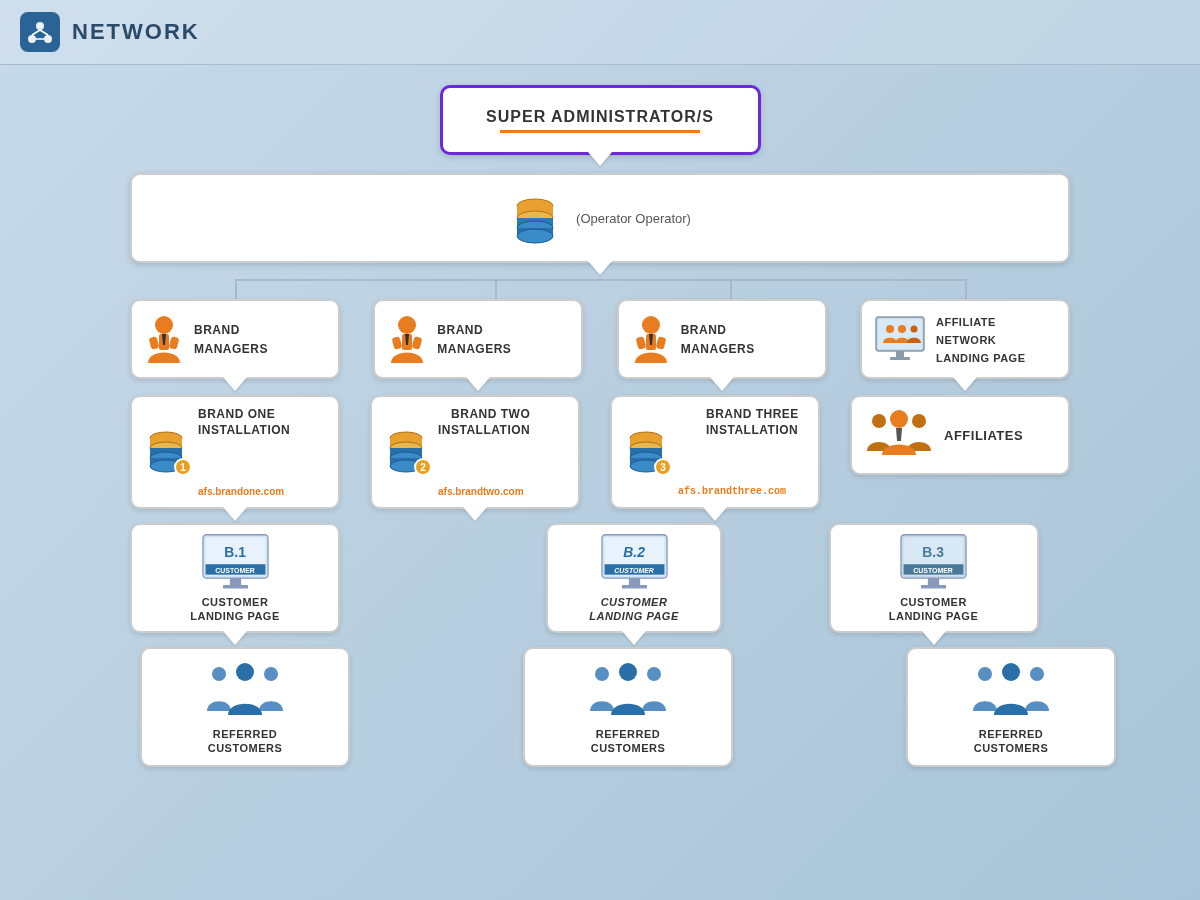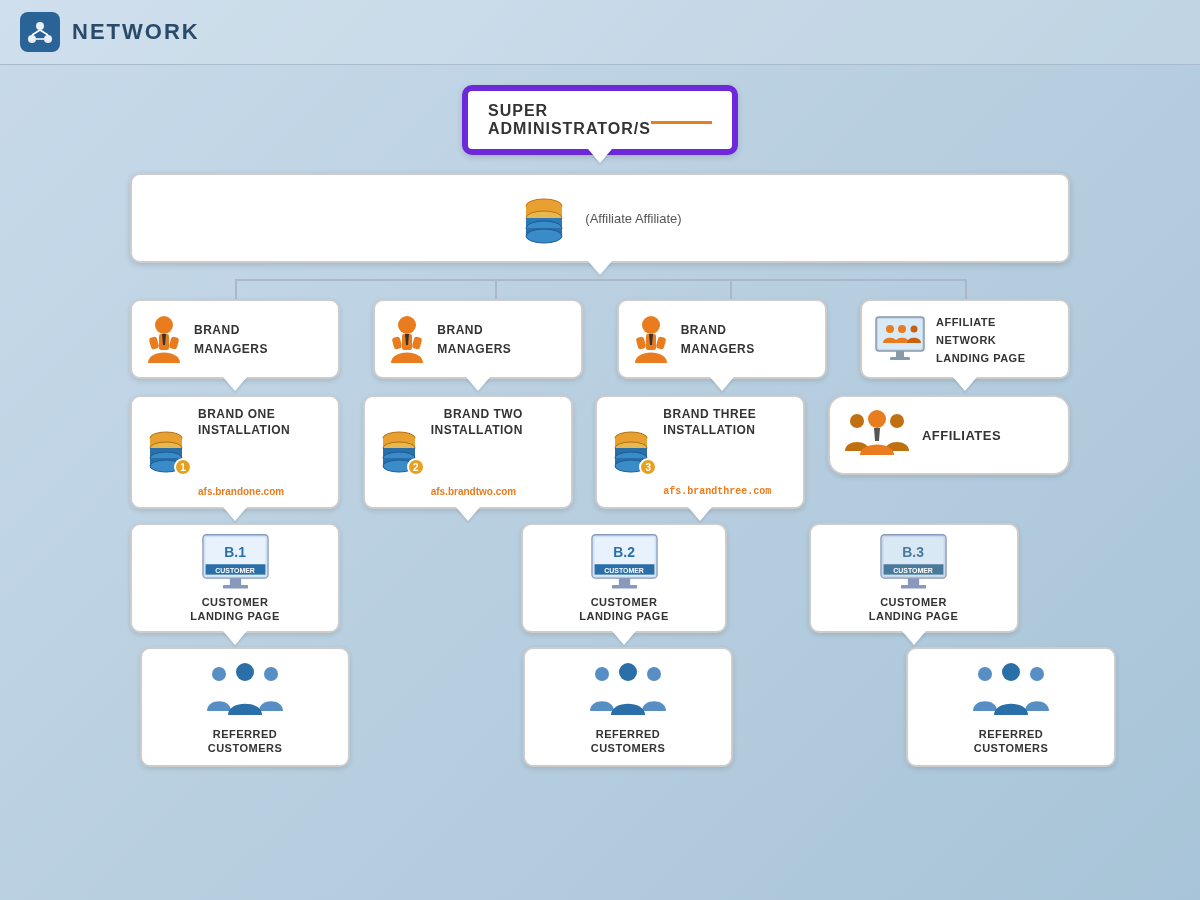--- a/index.html
+++ b/index.html
@@ -52,24 +52,24 @@
       border-radius: 10px;
       display: flex;
       align-items: center;
       justify-content: center;
       box-shadow: 0 2px 6px rgba(0,0,0,0.15);
       position: relative;
     }
 
     
     .super-admin-box {
-      width: 276px;
+      width: 321px;
       height: 70px;
-      border: 6px solid #6d28d9;
-      flex-direction: row;
+      border: 3px solid #6d28d9;
+      flex-direction: column;
       padding: 10px 20px;
     }
     .super-admin-box .title {
       font-size: 16px;
       font-weight: bold;
       color: #333;
       letter-spacing: 1px;
     }
     .super-admin-underline {
       width: 200px;
@@ -236,21 +236,21 @@
 
       <ellipse cx="26" cy="14" rx="18" ry="7" fill="#e8a030" stroke="#c07010" stroke-width="1"></ellipse>
       <rect x="8" y="14" width="36" height="12" fill="#e8a030"></rect>
       <ellipse cx="26" cy="26" rx="18" ry="7" fill="#e8b850" stroke="#c07010" stroke-width="1"></ellipse>
       <rect x="8" y="26" width="36" height="10" fill="#2a7ab8"></rect>
       <ellipse cx="26" cy="36" rx="18" ry="7" fill="#3a8cc8" stroke="#1a5a98" stroke-width="1"></ellipse>
       <rect x="8" y="36" width="36" height="8" fill="#2a6fa8"></rect>
       <ellipse cx="26" cy="44" rx="18" ry="7" fill="#3a8cc8" stroke="#1a5a98" stroke-width="1"></ellipse>
     </svg>
     <div class="text-block">
-      <span class="subtitle">(Affiliate Affiliate)</span>
+      <span class="subtitle">(Operator Operator)</span>
     </div>
   </div>
 
   <div style="height:16px;"></div>
 
   <div style="width:940px; position:relative; height:20px;">
 
     <div style="position:absolute; top:0; left:105px; width:730px; height:2px; background:#aab8c8;"></div>
 
     <div style="position:absolute; top:0; left:105px; width:2px; height:20px; background:#aab8c8;"></div>
@@ -401,29 +401,29 @@
             <rect x="6" y="12" width="32" height="10" fill="#e8a030"></rect>
             <ellipse cx="22" cy="22" rx="16" ry="6" fill="#e8b850" stroke="#b07010" stroke-width="1"></ellipse>
             <rect x="6" y="22" width="32" height="10" fill="#2a6fa8"></rect>
             <ellipse cx="22" cy="32" rx="16" ry="6" fill="#3a8cc8" stroke="#1a5a98" stroke-width="1"></ellipse>
             <rect x="6" y="32" width="32" height="8" fill="#2a6fa8"></rect>
             <ellipse cx="22" cy="40" rx="16" ry="6" fill="#3a8cc8" stroke="#1a5a98" stroke-width="1"></ellipse>
           </svg>
           <div style="position:absolute; bottom:2px; right:-4px; width:18px; height:18px; border-radius:50%; background:#e8a020; color:white; font-size:10px; font-weight:bold; display:flex; align-items:center; justify-content:center; border:2px solid white; z-index:3;">3</div>
         </div>
         <div>
-          <div class="box-title" style="white-space:pre-line;">BRAND THREE
+          <div class="box-title" style="white-space:pre-line;margin-left:28px;">BRAND THREE
 INSTALLATION</div>
           <div class="box-link" style="color:#e87c1e; font-size:10px; font-weight:bold;font-family:Liberation Mono, monospace;">afs.brandthree.com</div>
         </div>
       </div>
     </div>
 
     <div class="col-block">
-      <div class="med-box" style="width:242px; min-height:80px;border-radius:16px;">
+      <div class="med-box" style="width:220px; min-height:80px;">
 
         <svg width="70" height="52" viewBox="0 0 70 52">
 
           <circle cx="15" cy="12" r="7" fill="#c07010"></circle>
           <path d="M3 42 C3 30 27 30 27 42" fill="#c07010"></path>
           <circle cx="55" cy="12" r="7" fill="#c07010"></circle>
           <path d="M43 42 C43 30 67 30 67 42" fill="#c07010"></path>
 
           <circle cx="35" cy="10" r="9" fill="#e87c1e"></circle>
           <path d="M18 46 C18 32 52 32 52 46" fill="#e87c1e"></path>
@@ -432,21 +432,21 @@
         <div>
           <span class="box-title" style="white-space:pre-line; font-size:13px; font-weight:bold;">AFFILIATES</span>
         </div>
       </div>
     </div>
 
   </div>
 
   <div style="height:14px;"></div>
 
-  <div style="width:940px; display:flex; justify-content:flex-start; gap:24px;">
+  <div style="width:940px; display:flex; justify-content:flex-start; gap:34px;">
 
     <div class="col-block" style="width:210px;">
       <div class="customer-box box-with-arrow" style="width:210px;">
 
         <svg width="85" height="65" viewBox="0 0 85 65">
 
           <rect x="5" y="2" width="75" height="50" rx="4" fill="#d0e4f4" stroke="#8899bb" stroke-width="1.5"></rect>
           <rect x="8" y="5" width="69" height="44" rx="2" fill="#e8f2fc"></rect>
 
           <rect x="36" y="52" width="13" height="8" fill="#8899bb"></rect>
@@ -456,21 +456,21 @@
 
           <rect x="8" y="36" width="69" height="12" fill="#2a6fa8"></rect>
           <text x="42" y="46" text-anchor="middle" font-size="8" fill="white" font-weight="bold">CUSTOMER</text>
         </svg>
         <span class="box-title" style="white-space:pre-line;">CUSTOMER
 LANDING PAGE</span>
       </div>
     </div>
 
     <div class="col-block" style="width:210px; margin-left:155px;">
-      <div class="customer-box box-with-arrow" style="width:206px;">
+      <div class="customer-box box-with-arrow" style="width:176px;font-style:italic;">
         <svg width="85" height="65" viewBox="0 0 85 65">
           <rect x="5" y="2" width="75" height="50" rx="4" fill="#d0e4f4" stroke="#8899bb" stroke-width="1.5"></rect>
           <rect x="8" y="5" width="69" height="44" rx="2" fill="#e8f2fc"></rect>
           <rect x="36" y="52" width="13" height="8" fill="#8899bb"></rect>
           <rect x="28" y="60" width="29" height="4" rx="1" fill="#8899bb"></rect>
           <text x="42" y="28" text-anchor="middle" font-size="16" font-weight="bold" fill="#2a6fa8">B.2</text>
           <rect x="8" y="36" width="69" height="12" fill="#2a6fa8"></rect>
           <text x="42" y="46" text-anchor="middle" font-size="8" fill="white" font-weight="bold">CUSTOMER</text>
         </svg>
         <span class="box-title" style="white-space:pre-line;">CUSTOMER

